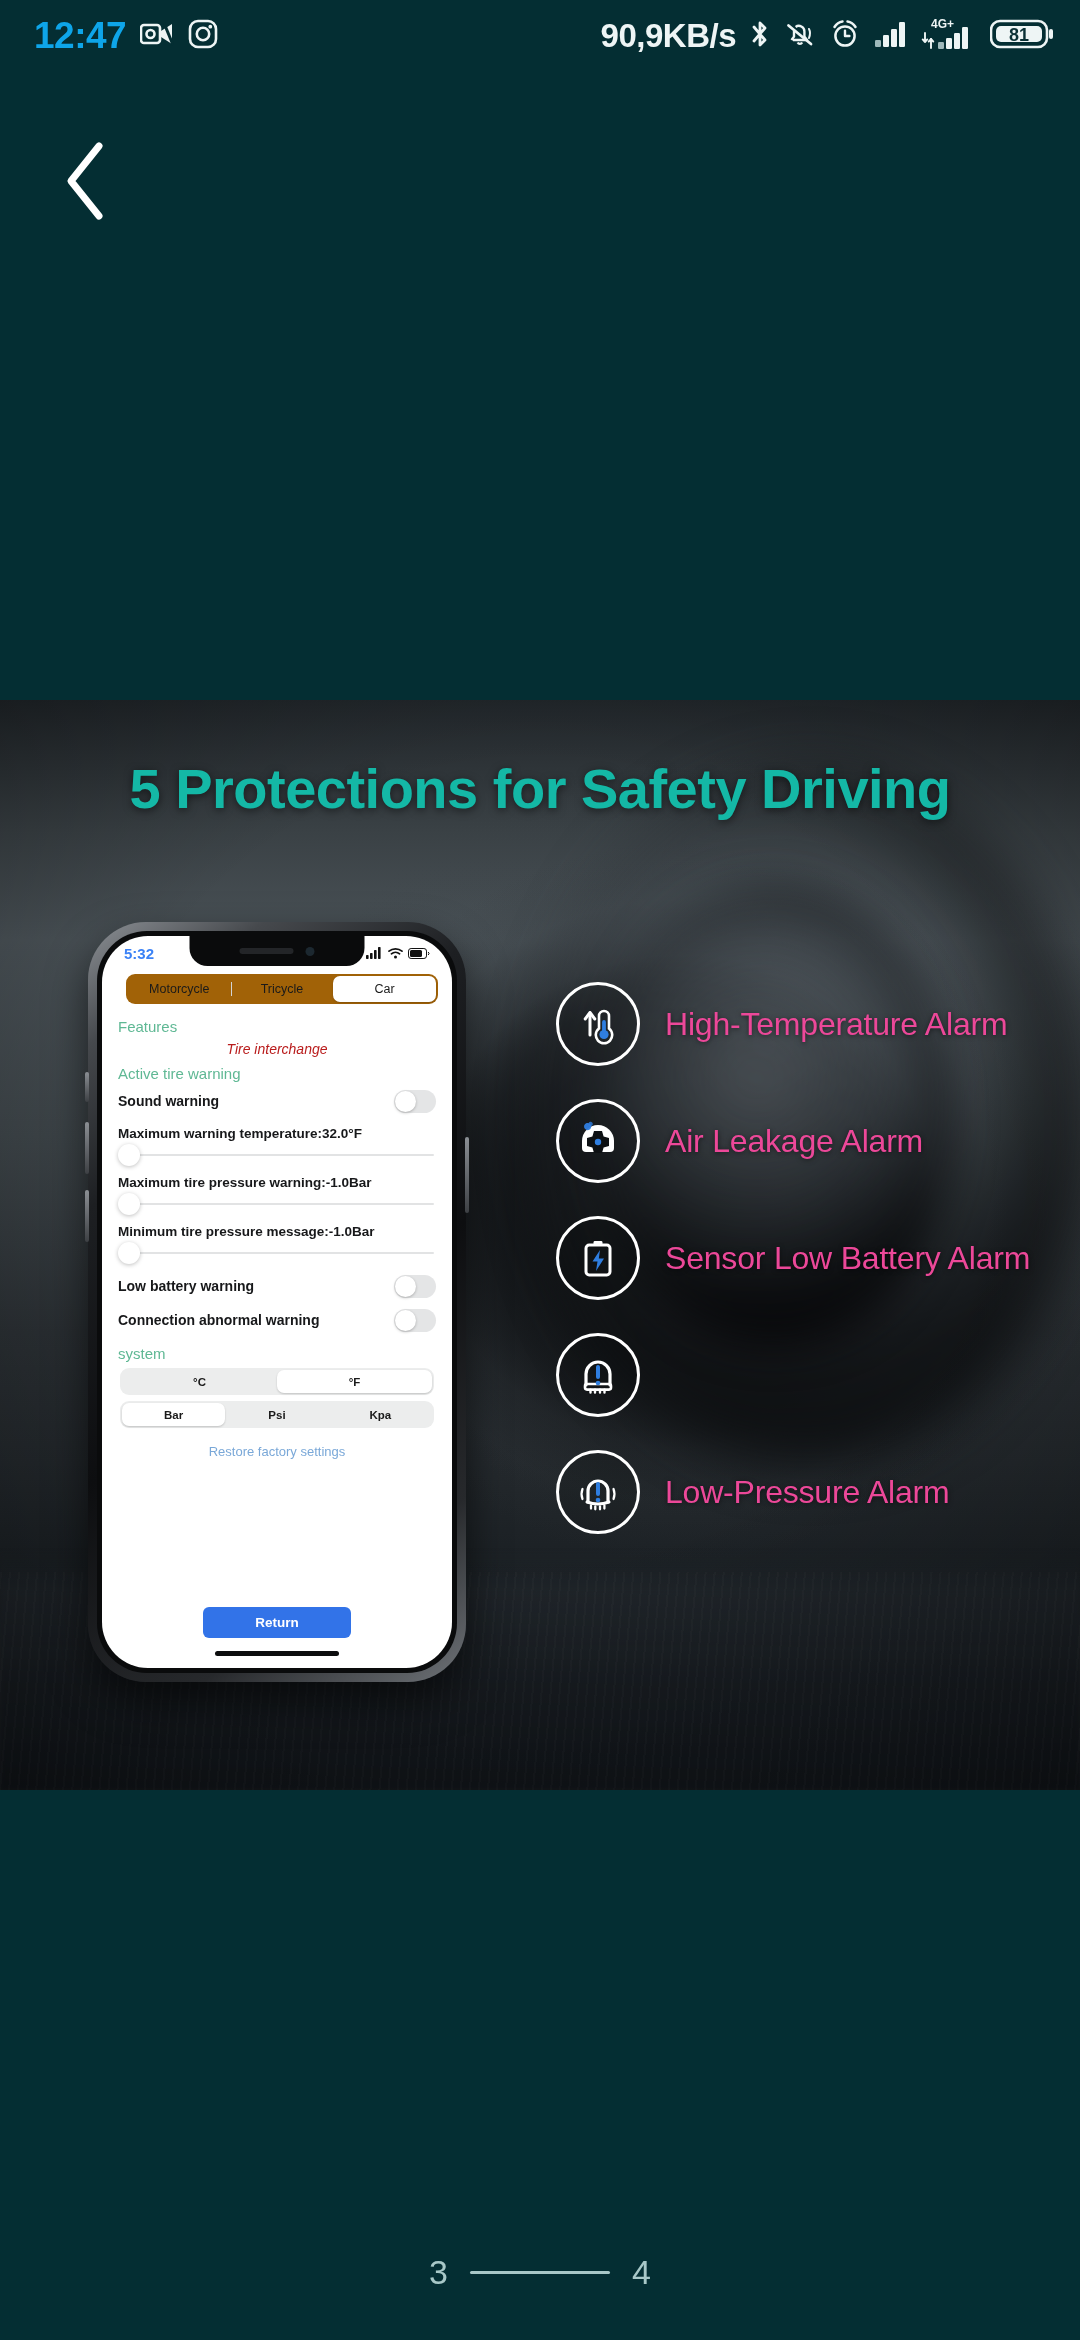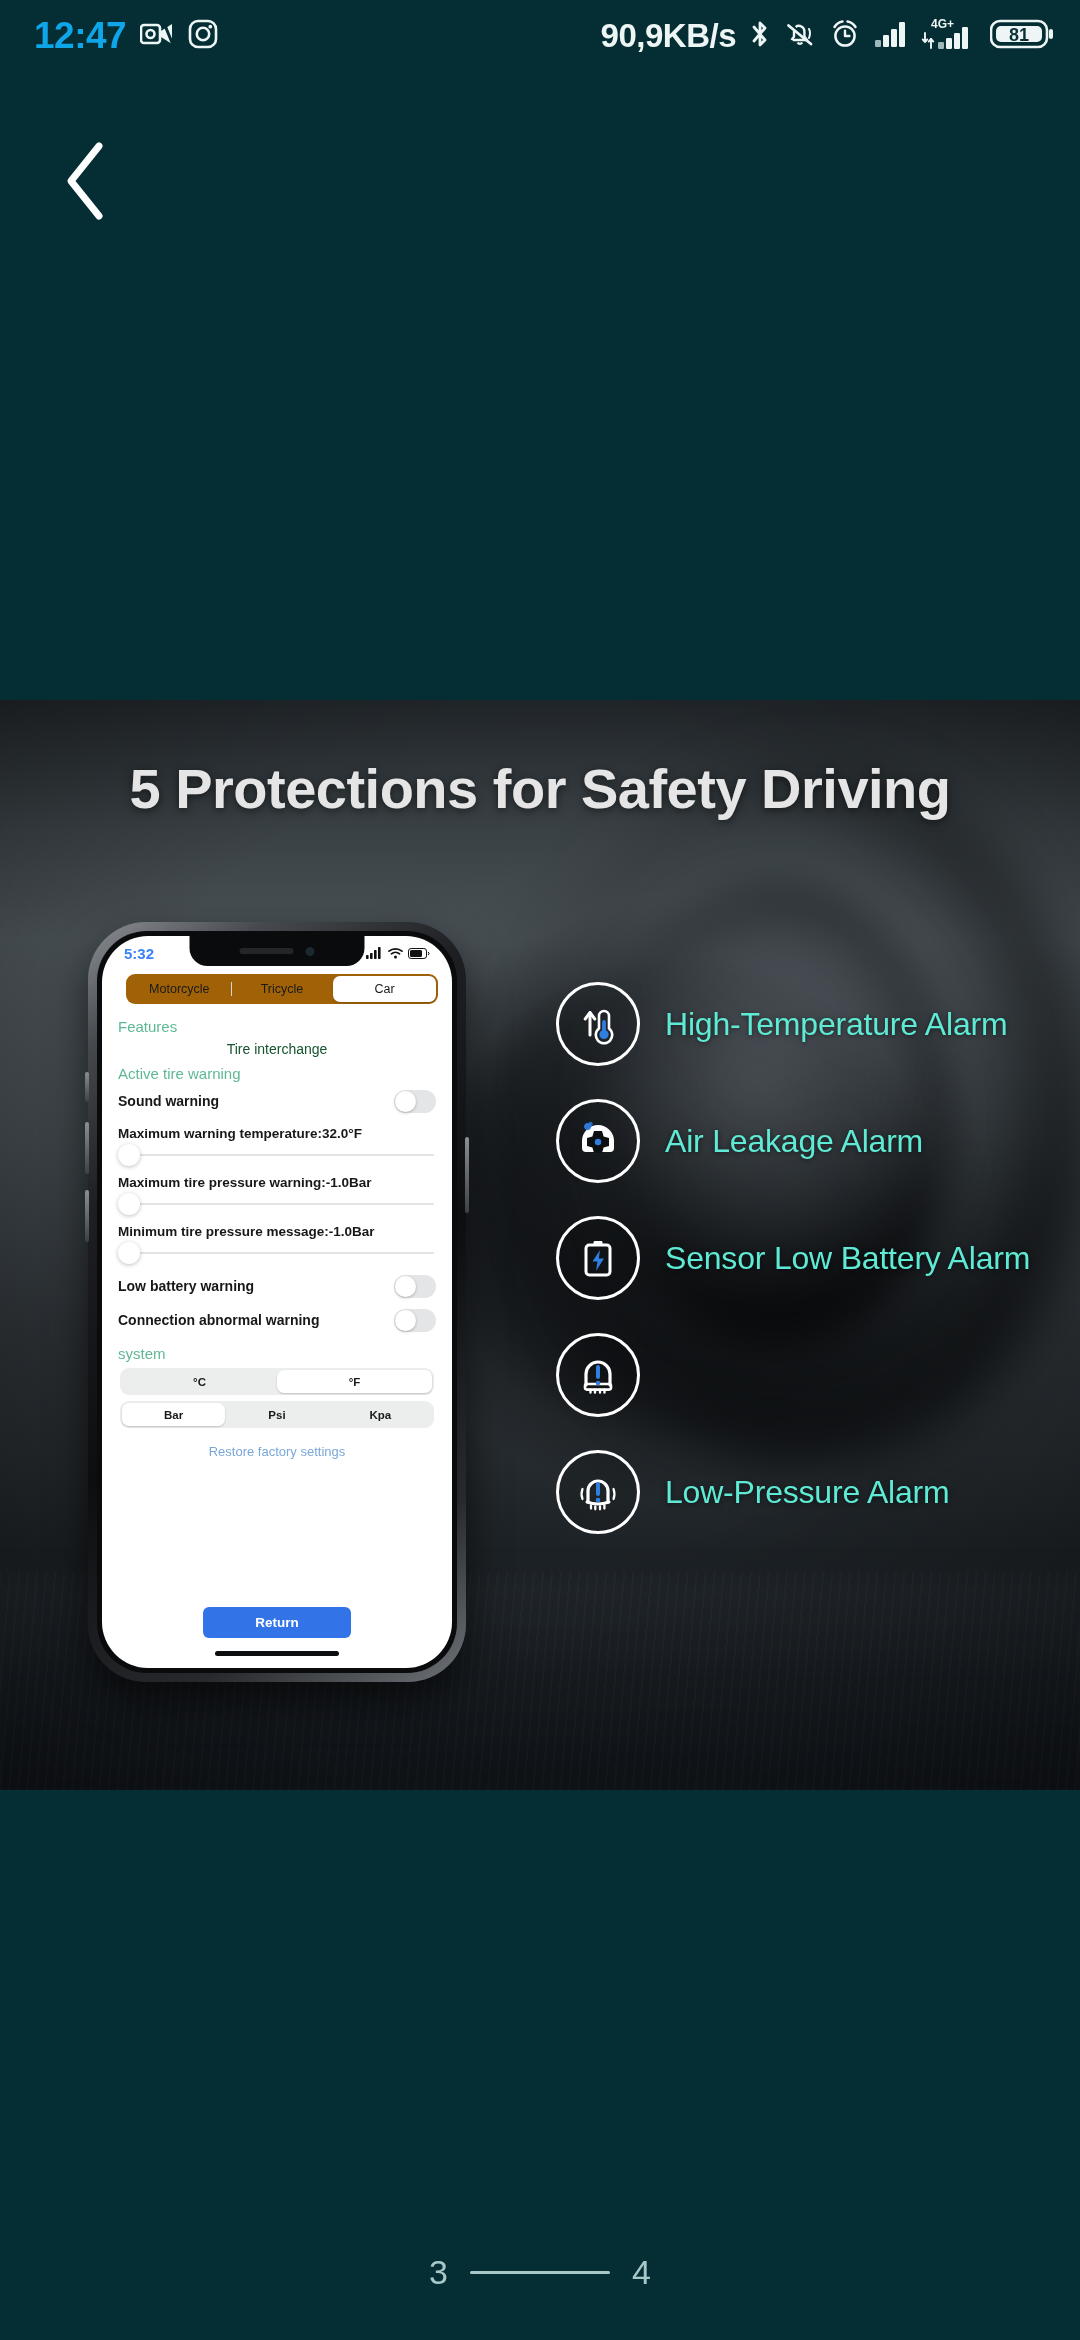--- a/index.html
+++ b/index.html
@@ -75,21 +75,21 @@
     background:repeating-linear-gradient(95deg, rgba(255,255,255,0.028) 0px, rgba(255,255,255,0.028) 2px, rgba(0,0,0,0) 2px, rgba(0,0,0,0) 9px);
     opacity:0.75;
   }
   .banner-vignette{
     position:absolute; inset:0;
     background:radial-gradient(ellipse 90% 80% at 50% 42%, rgba(0,0,0,0) 45%, rgba(0,0,0,0.45) 100%);
   }
 
   .banner-title{
     position:absolute; top:56px; left:0; width:100%;
-    text-align:center; color:#e5e5e5;
+    text-align:center; color:#14b8a6;
     font-size:56px; font-weight:700; letter-spacing:-0.5px;
     text-shadow:0 2px 8px rgba(0,0,0,0.55);
   }
 
   
   .phone{
     position:absolute; left:88px; top:222px;
     width:378px; height:760px;
     border-radius:58px;
     background:linear-gradient(145deg,#8d9196 0%,#46494d 12%,#1d1f22 28%,#0d0e10 55%,#27292c 82%,#6f7378 100%);
@@ -133,21 +133,21 @@
     flex:1; display:flex; align-items:center; justify-content:center;
     font-size:12.5px; color:#1a1a1a; border-radius:7px; position:relative;
   }
   .seg > div.active{ background:#fff; box-shadow:0 1px 2px rgba(0,0,0,0.18); }
   .seg > div:not(.active) + div:not(.active)::before{
     content:""; position:absolute; left:0; top:6px; bottom:6px; width:1px; background:#d3d4d5;
   }
 
   .p-body{ padding:6px 16px 0 16px; }
   .sect-h{ color:#5fb894; font-size:15px; margin:8px 0 2px 0; }
-  .link-c{ color:#14532d; font-size:14px; text-align:center; margin:6px 0 4px 0; }
+  .link-c{ color:#b91c1c; font-size:14px; text-align:center; margin:6px 0 4px 0;font-style:italic; }
   .row{
     display:flex; align-items:center; justify-content:space-between;
     min-height:34px; font-size:14px; color:#17181a; font-weight:600;
   }
   .toggle{
     width:42px; height:23px; border-radius:13px; background:#e4e5e6; position:relative; flex:none;
   }
   .toggle::after{
     content:""; position:absolute; left:1px; top:1px; width:21px; height:21px;
     border-radius:50%; background:#fff; box-shadow:0 1px 3px rgba(0,0,0,0.25);
@@ -185,21 +185,21 @@
     display:flex; flex-direction:column; gap:33px;
   }
   .feat{ display:flex; align-items:center; gap:25px; }
   .feat-icon{
     width:84px; height:84px; border-radius:50%;
     border:3px solid #ffffff; flex:none;
     display:flex; align-items:center; justify-content:center;
     background:rgba(0,0,0,0.12);
   }
   .feat-label{
-    color:#5eead4; font-size:32px; letter-spacing:-0.2px;
+    color:#ec4899; font-size:32px; letter-spacing:-0.2px;
     text-shadow:0 1px 5px rgba(0,0,0,0.55); white-space:nowrap;
   }
 
   
   .pager{
     position:absolute; left:0; bottom:48px; width:100%;
     display:flex; align-items:center; justify-content:center; gap:22px;
     color:#a8c8c8; font-size:34px;
   }
   .pager-line{ width:140px; height:3px; background:#a8c8c8; border-radius:2px; }

